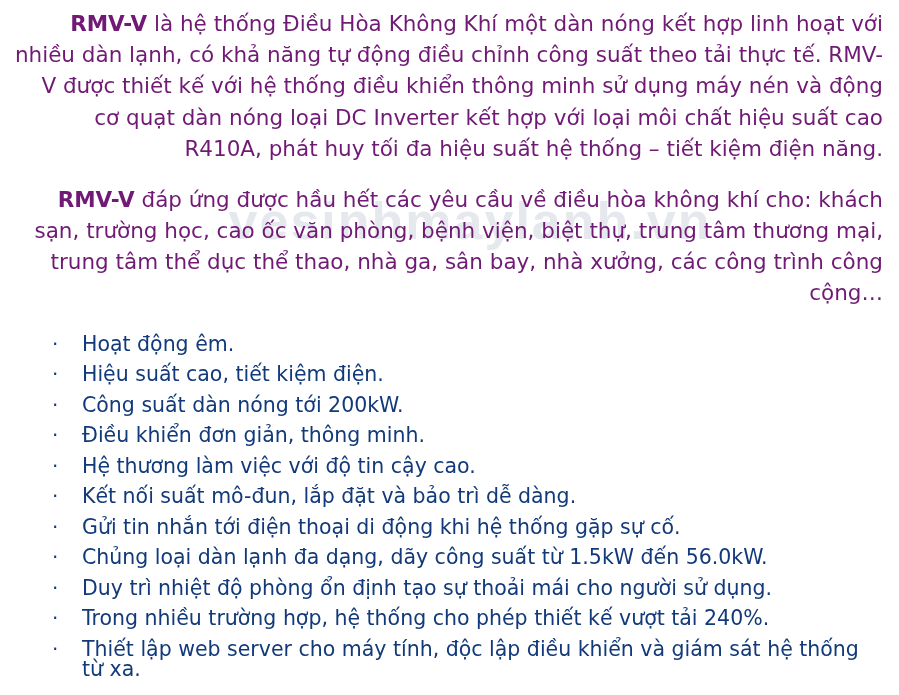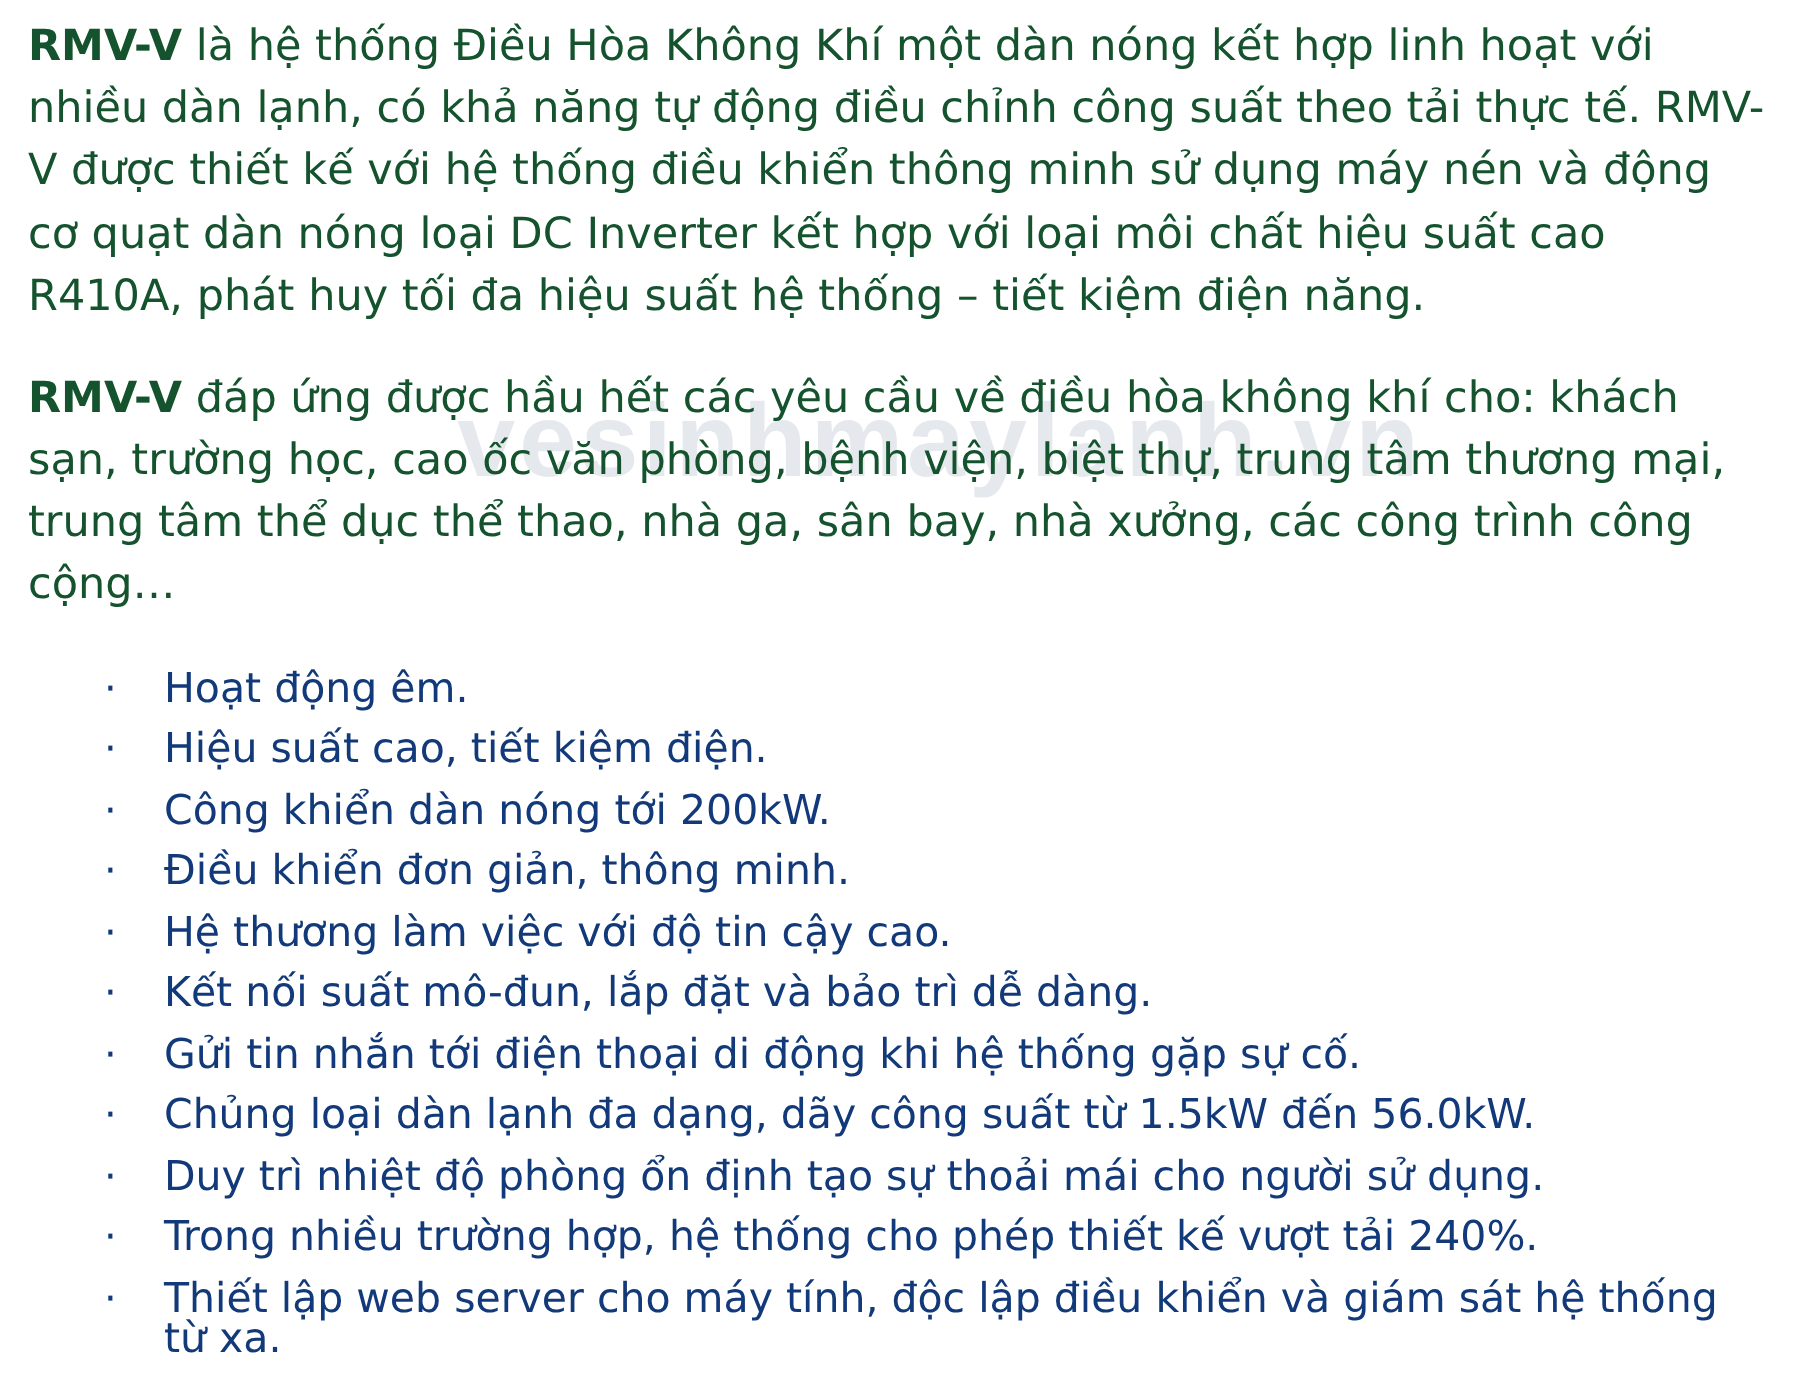--- a/index.html
+++ b/index.html
@@ -39,22 +39,22 @@
     z-index: 0;
   }
   .content {
     position: relative;
     z-index: 1;
   }
   p.para {
     margin: 0 0 20px 0;
     font-size: 21.5px;
     line-height: 1.45;
-    color: #14532d;
-    text-align: left;
+    color: #701a75;
+    text-align: right;
   }
   p.para .lead {
     font-weight: 700;
   }
   .sect-title {
     margin: 4px 0 6px 0;
     font-size: 21.5px;
     font-weight: 700;
     line-height: 1.4;
     color: #123a7a;
@@ -103,21 +103,21 @@
       <li>
           <span class="dot">·</span>
           <span class="txt">Hoạt động êm.</span>
         </li>
       <li>
           <span class="dot">·</span>
           <span class="txt"> Hiệu suất cao, tiết kiệm điện.</span>
         </li>
       <li>
           <span class="dot">·</span>
-          <span class="txt">Công khiển dàn nóng tới 200kW.</span>
+          <span class="txt">Công suất dàn nóng tới 200kW.</span>
         </li>
       <li>
           <span class="dot">·</span>
           <span class="txt">Điều khiển đơn giản, thông minh.</span>
         </li>
       <li>
           <span class="dot">·</span>
           <span class="txt">Hệ thương làm việc với độ tin cậy cao.</span>
         </li>
       <li>

